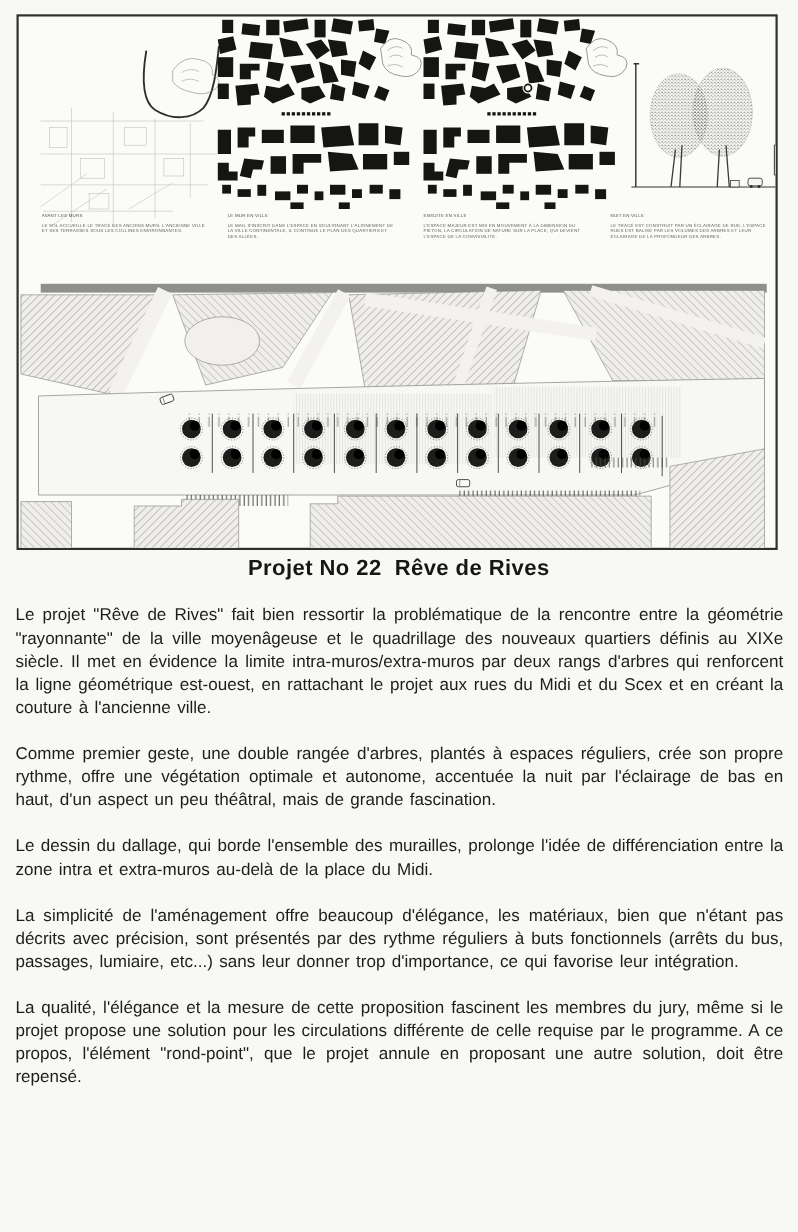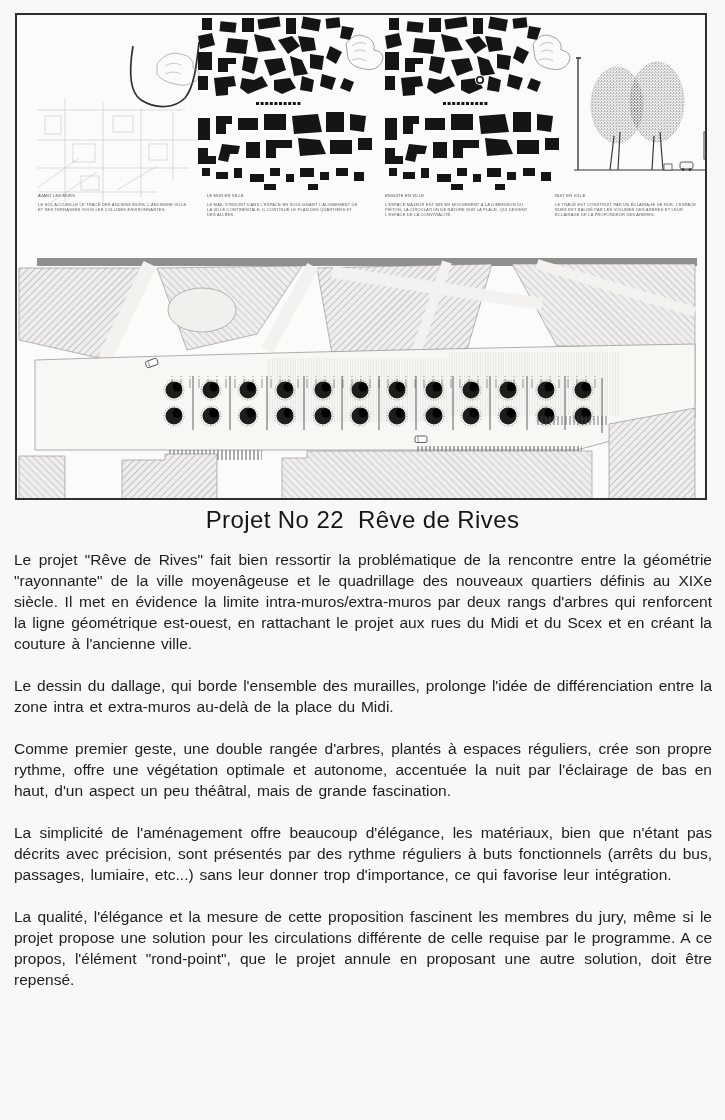--- a/index.html
+++ b/index.html
@@ -17,21 +17,21 @@
   .caption{
     position:absolute; top:178px; width:152px;
     font-size:4px; line-height:5px; color:#5e5d5a;
     letter-spacing:.2px;
   }
   .caption .cap-title{margin-bottom:4px; color:#504f4c;}
   .cap-1{left:21px;} .cap-2{left:190px;} .cap-3{left:368px;} .cap-4{left:538px;}
   
   .title{
     position:absolute; left:0; top:506px; width:725px;
-    text-align:center; font-size:24px; font-weight:normal;
+    text-align:center; font-size:20px; font-weight:bold;
     letter-spacing:.4px; white-space:pre; color:#161614;
   }
   
   .body-text{
     position:absolute; left:14px; top:549px; width:698px;
   }
   .body-text p{
     margin:0 0 21px 0; font-size:15.5px; line-height:21px;
     text-align:justify; color:#1d1d1b; word-spacing:1.5px;
   }
@@ -297,20 +297,20 @@
     <div class="caption cap-4">
       <div class="cap-title">NUIT EN VILLE</div>
       <div>LE TRACÉ EST CONSTRUIT PAR UN ÉCLAIRAGE DE RUE, L'ESPACE RUES EST BALISÉ PAR LES VOLUMES DES ARBRES ET LEUR ÉCLAIRAGE DE LA PROFONDEUR DES ARBRES.</div>
     </div>
   </div>
 
   <div class="title">Projet No 22  Rêve de Rives</div>
 
   <div class="body-text">
     <p>Le projet "Rêve de Rives" fait bien ressortir la problématique de la rencontre entre la géométrie "rayonnante" de la ville moyenâgeuse et le quadrillage des nouveaux quartiers définis au XIXe siècle. Il met en évidence la limite intra-muros/extra-muros par deux rangs d'arbres qui renforcent la ligne géométrique est-ouest, en rattachant le projet aux rues du Midi et du Scex et en créant la couture à l'ancienne ville.</p>
+    <p>Comme premier geste, une double rangée d'arbres, plantés à espaces réguliers, crée son propre rythme, offre une végétation optimale et autonome, accentuée la nuit par l'éclairage de bas en haut, d'un aspect un peu théâtral, mais de grande fascination.</p>
     <p>Le dessin du dallage, qui borde l'ensemble des murailles, prolonge l'idée de différenciation entre la zone intra et extra-muros au-delà de la place du Midi.</p>
-    <p>Comme premier geste, une double rangée d'arbres, plantés à espaces réguliers, crée son propre rythme, offre une végétation optimale et autonome, accentuée la nuit par l'éclairage de bas en haut, d'un aspect un peu théâtral, mais de grande fascination.</p>
     <p>La simplicité de l'aménagement offre beaucoup d'élégance, les matériaux, bien que n'étant pas décrits avec précision, sont présentés par des rythme réguliers à buts fonctionnels (arrêts du bus, passages, lumiaire, etc...) sans leur donner trop d'importance, ce qui favorise leur intégration.</p>
     <p>La qualité, l'élégance et la mesure de cette proposition fascinent les membres du jury, même si le projet propose une solution pour les circulations différente de celle requise par le programme. A ce propos, l'élément "rond-point", que le projet annule en proposant une autre solution, doit être repensé.</p>
   </div>
 
 
 </div>
 
 </body></html>

